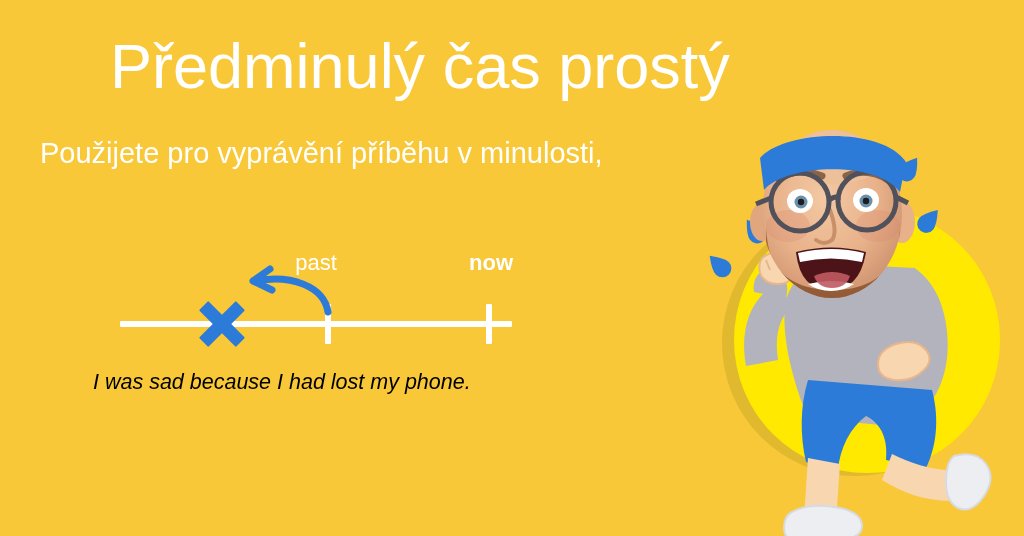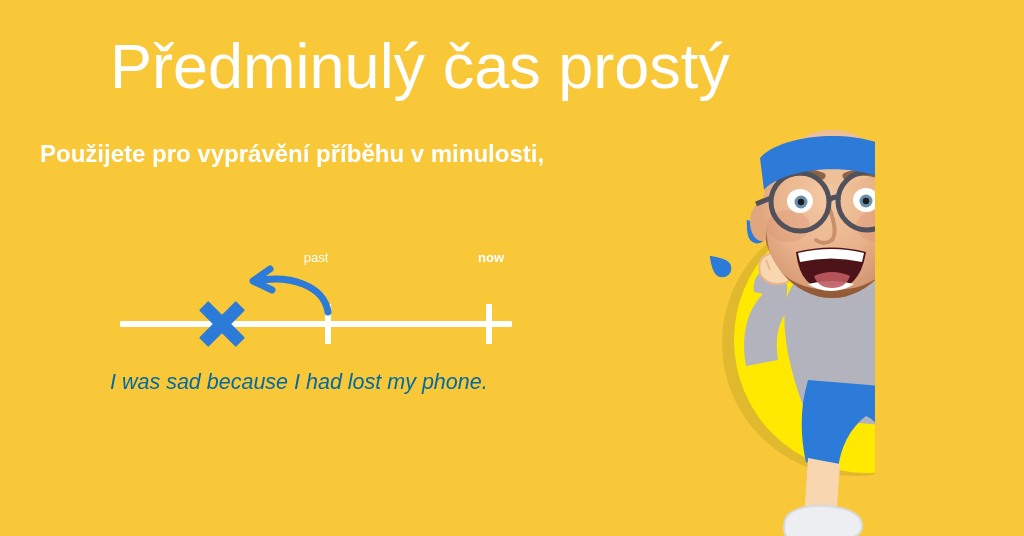--- a/index.html
+++ b/index.html
@@ -5,21 +5,21 @@
   html, body {
     margin: 0;
     padding: 0;
     background: #f9c838;
   }
   body {
     font-family: "Liberation Sans", sans-serif;
   }
   #slide {
     position: relative;
-    width: 875px;
+    width: 1024px;
     height: 536px;
     background: #f9c838;
     overflow: hidden;
   }
 
   
   #title {
     position: absolute;
     left: 110px;
     top: 33px;
@@ -29,38 +29,38 @@
     letter-spacing: 0px;
     white-space: nowrap;
     line-height: 1.05;
   }
 
   
   #subtitle {
     position: absolute;
     left: 40px;
     top: 137px;
-    font-size: 24px;
-    font-weight: 700;
+    font-size: 29px;
+    font-weight: 400;
     color: #ffffff;
     line-height: 33px;
     white-space: nowrap;
   }
 
   
   #timeline {
     position: absolute;
     left: 110px;
     top: 246px;
     width: 420px;
     height: 110px;
   }
   .tl-label {
     position: absolute;
-    font-size: 13px;
+    font-size: 22px;
     color: #ffffff;
     white-space: nowrap;
     transform: translateX(-50%);
     top: 4px;
   }
   #tl-label-past { left: 206px; }
   #tl-label-now  { left: 381px; font-weight: bold; }
 
   #tl-axis {
     position: absolute;
@@ -108,25 +108,25 @@
     left: 0;
     top: 0;
     width: 420px;
     height: 110px;
     overflow: visible;
   }
 
   
   #example {
     position: absolute;
-    left: 110px;
+    left: 93px;
     top: 370px;
     font-size: 21.5px;
     font-style: italic;
-    color: #0369a1;
+    color: #000000;
     white-space: nowrap;
   }
 
   
   #character {
     position: absolute;
     left: 700px;
     top: 118px;
     width: 324px;
     height: 418px;

